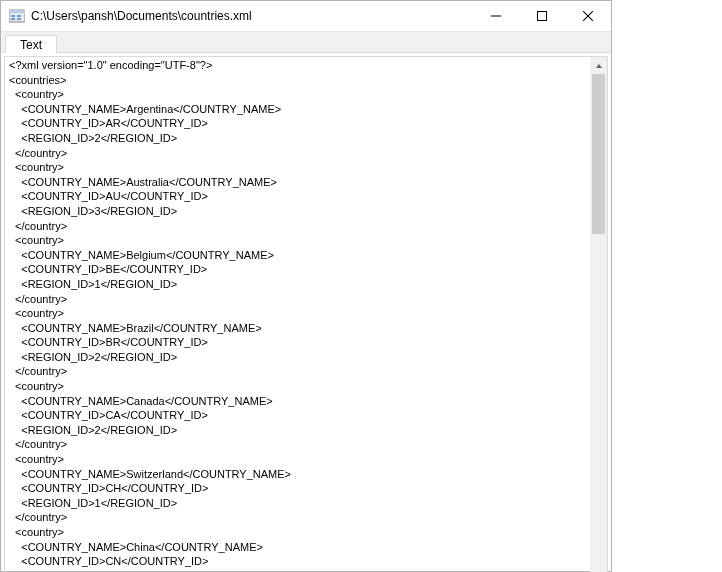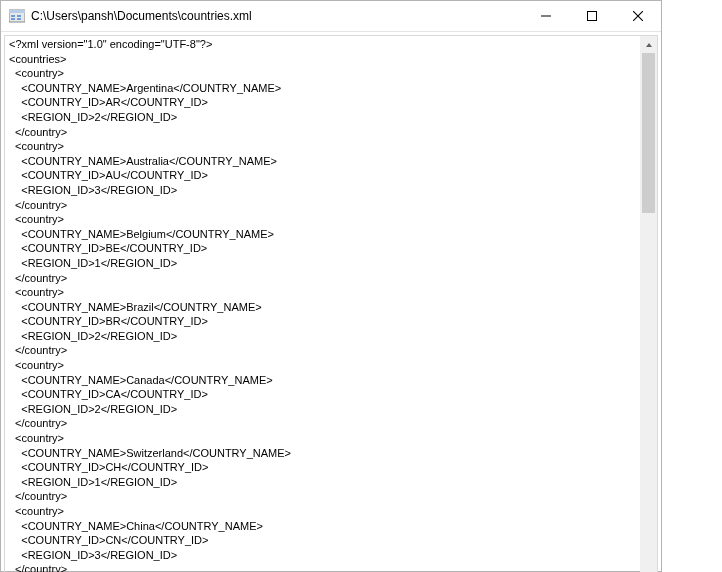--- a/index.html
+++ b/index.html
@@ -1,17 +1,17 @@
 <!DOCTYPE html>
 <html><head>
 <meta charset="utf-8">
 <style>
   * { box-sizing: border-box; margin: 0; padding: 0; }
   html, body { width: 722px; height: 572px; font-family: "Segoe UI", Tahoma, sans-serif; background: #fff; overflow: hidden; }
-  .window { width: 662px; height: 572px; border: 1px solid #b3b3b3; background: #fff; display: flex; flex-direction: column; }
+  .window { width: 612px; height: 572px; border: 1px solid #b3b3b3; background: #fff; display: flex; flex-direction: column; }
   .titlebar { height: 31px; display: flex; align-items: center; background: #fff; border-bottom: 1px solid #e5e5e5; }
   .titlebar-icon { width: 16px; height: 16px; margin-left: 8px; margin-right: 6px; }
   .titlebar-icon svg { width: 16px; height: 16px; display: block; }
   .titlebar-title { font-size: 12px; color: #000; flex: 1; white-space: nowrap; }
   .titlebar-controls { display: flex; height: 100%; }
   .titlebar-btn { width: 46px; height: 30px; display: flex; align-items: center; justify-content: center; background: transparent; border: none; cursor: default; }
   .titlebar-btn svg { width: 10px; height: 10px; display: block; }
   .tabstrip { height: 24px; background: #f0f0f0; border-bottom: 1px solid #d9d9d9; display: flex; align-items: stretch; padding: 2px 4px 0 4px; }
   .tab { background: #fff; border: 1px solid #d9d9d9; border-bottom: 1px solid #fff; padding: 2px 14px 0 14px; font-size: 12px; color: #000; position: relative; top: 1px; display: flex; align-items: center; }
   .content-wrap { flex: 1; padding: 3px; display: flex; }
@@ -51,20 +51,25 @@
           </svg>
       </button>
       <button class="titlebar-btn">
         <svg viewBox="0 0 10 10">
             <path d="M0 0 L10 10 M10 0 L0 10" stroke="#000" stroke-width="1.1"></path>
           </svg>
       </button>
     </div>
   </div>
 
+  <div class="tabstrip">
+    <div class="tab">
+      <span>Text</span>
+    </div>
+  </div>
 
   <div class="content-wrap">
     <div class="textarea-outer">
       <div class="text-content" id="text-content">&lt;?xml version="1.0" encoding="UTF-8"?&gt;
 &lt;countries&gt;
   &lt;country&gt;
     &lt;COUNTRY_NAME&gt;Argentina&lt;/COUNTRY_NAME&gt;
     &lt;COUNTRY_ID&gt;AR&lt;/COUNTRY_ID&gt;
     &lt;REGION_ID&gt;2&lt;/REGION_ID&gt;
   &lt;/country&gt;

